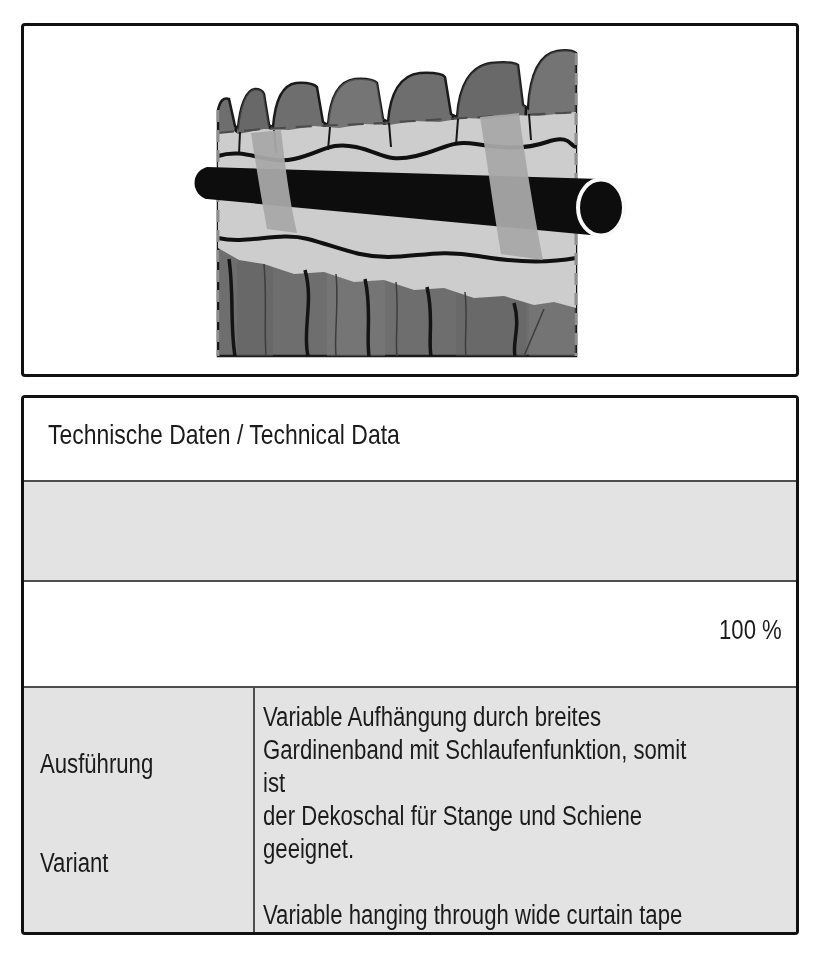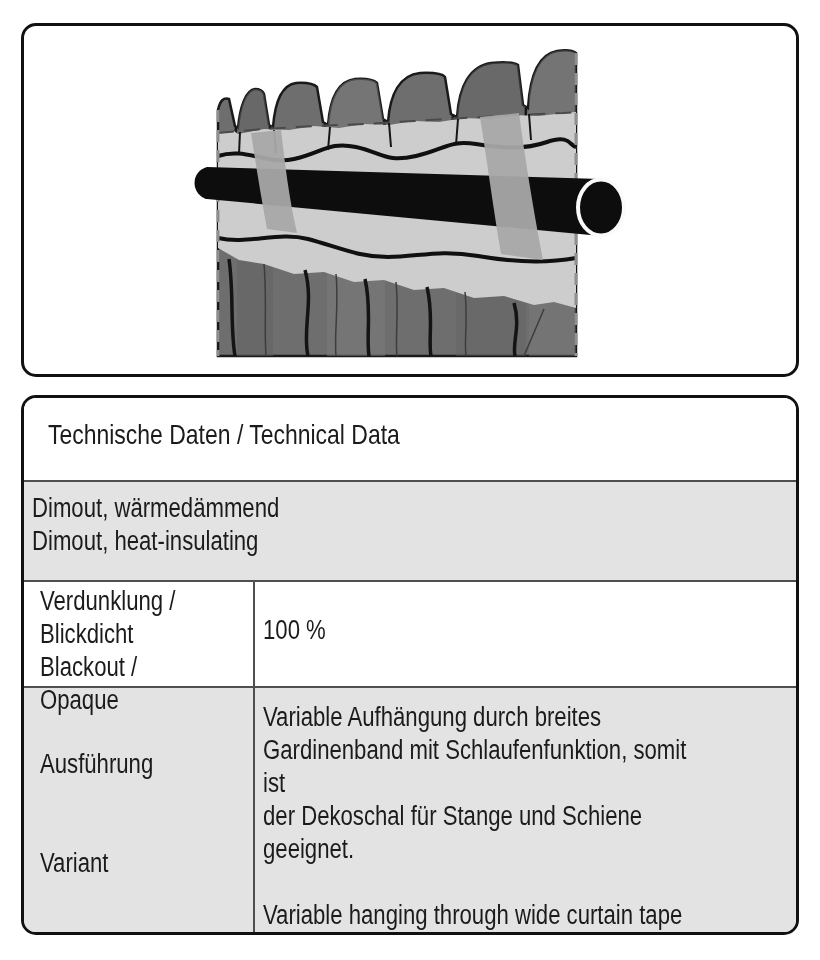--- a/index.html
+++ b/index.html
@@ -9,21 +9,21 @@
     --rule:#4f4f4f;
   }
   html,body{margin:0;padding:0;}
   body{
     width:820px;height:960px;background:#ffffff;position:relative;
     font-family:"Liberation Sans", sans-serif;color:var(--ink);
     -webkit-font-smoothing:antialiased;
   }
   .panel{
     position:absolute;left:21px;width:778px;box-sizing:border-box;
-    border:3px solid var(--panel-border);border-radius:15px;background:#fff;
+    border:3px solid var(--panel-border);border-radius:4px;background:#fff;
     overflow:hidden;
   }
   .panel-illustration{top:23px;height:354px;}
   .panel-table{top:395px;height:540px;display:flex;flex-direction:column;}
 
   .illu-svg{display:block;width:772px;height:348px;}
 
   
   .t-header{
     height:82px;box-sizing:border-box;padding:20px 0 0 24px;background:#ffffff;
@@ -38,21 +38,21 @@
   .row-variant{flex:1 1 auto;}
   .t-label{
     width:231px;flex:0 0 231px;box-sizing:border-box;
     border-right:2px solid var(--rule);
     padding:10px 0 0 16px;
   }
   .row-blackout .t-label{padding-top:3px;}
   .t-value{
     flex:1 1 auto;box-sizing:border-box;padding:10px 0 0 8px;
   }
-  .row-blackout .t-value{padding-top:32px;}
+  .row-blackout .t-value{padding-top:32px;text-align:right;}
   .row-variant .t-value{padding-top:13px;}
   .row-variant .t-label{padding-top:60px;display:flex;flex-direction:column;align-items:flex-start;}
   .label-gap{margin-top:66px;}
 
   .txt{
     font-size:27px;line-height:33px;color:var(--ink);
     display:inline-block;transform:scaleX(0.82);transform-origin:0 0;
     white-space:pre-line;letter-spacing:0;
   }
   .title-txt{font-size:28px;line-height:34px;}
@@ -136,32 +136,23 @@
     </svg>
   </section>
 
   <section class="panel panel-table">
 
     <div class="t-header">
       <span class="txt title-txt">Technische Daten / Technical Data</span>
     </div>
 
     <div class="t-row row-shaded row-funktion">
-      <div class="t-value">
-        <span class="txt">Dimout, wärmedämmend
-Dimout, heat-insulating</span>
-      </div>
     </div>
 
     <div class="t-row row-blackout">
-      <div class="t-label">
-        <span class="txt">Verdunklung /
-Blickdicht
-Blackout / Opaque</span>
-      </div>
       <div class="t-value">
         <span class="txt">100 %</span>
       </div>
     </div>
 
     <div class="t-row row-shaded row-variant">
       <div class="t-label">
         <span class="txt">Ausführung</span>
         <span class="txt label-gap">Variant</span>
       </div>

